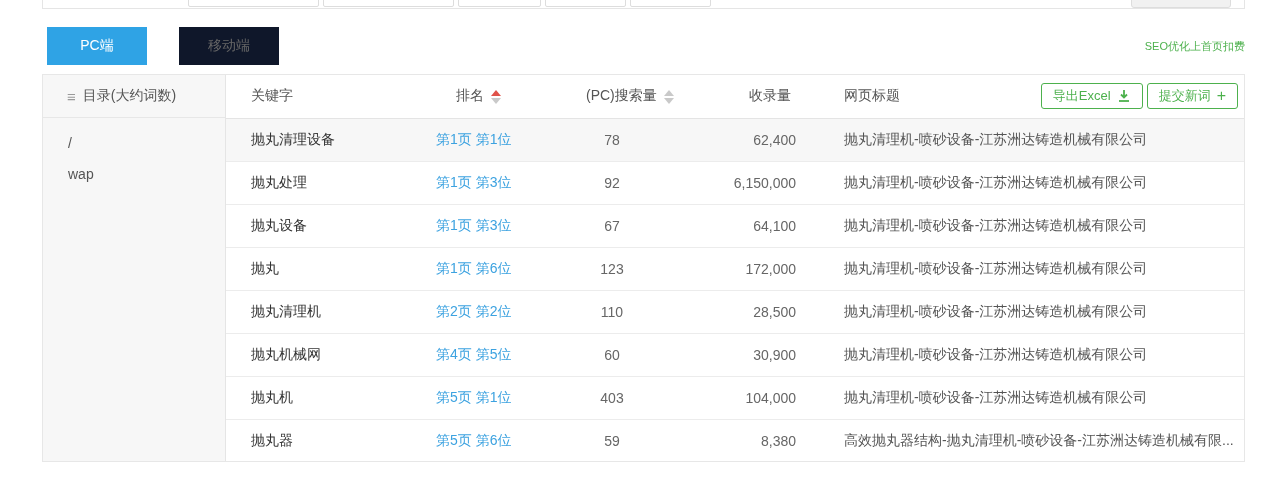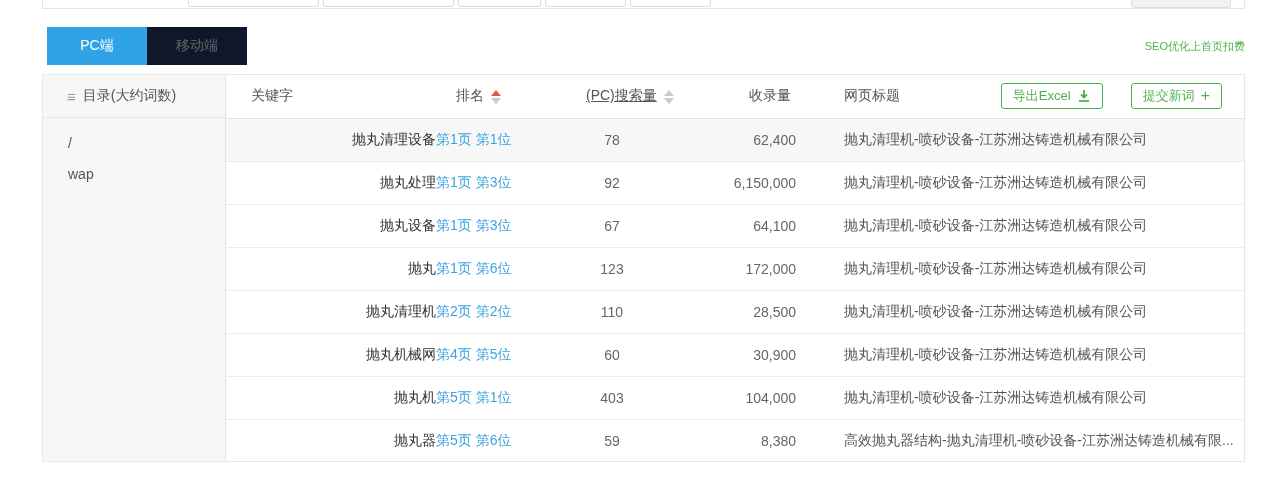--- a/index.html
+++ b/index.html
@@ -13,21 +13,21 @@
     font-family:"Liberation Sans","DejaVu Sans",sans-serif;font-size:14px;color:#555;}
 
   
   .top-cut{position:relative;margin-left:42px;width:1203px;height:9px;
     border-left:1px solid #e5e5e5;border-right:1px solid #e5e5e5;border-bottom:1px solid #e5e5e5;
     overflow:hidden;}
   .top-cut .mini-input{position:absolute;top:-18px;height:25px;border:1px solid #ddd;background:#fff;border-radius:2px;}
   .top-cut .mini-btn{position:absolute;top:-18px;height:26px;border:1px solid #ddd;background:#f1f1f1;border-radius:3px;}
 
   
-  .tabs-row{display:flex;align-items:center;margin:18px 38px 0 47px;height:38px;}
+  .tabs-row{display:flex;align-items:center;margin:18px 38px 0 47px;height:38px;gap:32px;}
   .tab{width:100px;height:38px;display:flex;align-items:center;justify-content:center;cursor:pointer;}
   .tab.active{background:var(--accent-blue);color:#fff;}
   .tab.inactive{background:#0f172a;color:#666;}
   .seo-link{margin-left:auto;color:var(--green);cursor:pointer;font-size:11px;}
 
   
   .panel{margin:9px 0 0 42px;width:1203px;height:388px;display:flex;
     border:1px solid #e7e7e7;background:#fff;}
   .sidebar{width:183px;background:#f7f7f7;border-right:1px solid #e5e5e5;flex:none;}
   .sidebar-header{height:43px;display:flex;align-items:center;padding-left:24px;
@@ -36,39 +36,39 @@
   .sidebar-items{padding-top:10px;}
   .sidebar-item{height:31px;line-height:31px;padding-left:25px;color:#555;cursor:pointer;}
 
   .main{flex:1;min-width:0;}
   table{width:100%;border-collapse:collapse;table-layout:fixed;}
   col.c1{width:210px;} col.c2{width:150px;} col.c3{width:120px;} col.c4{width:100px;} col.c5{width:auto;}
   thead th{height:43px;font-weight:normal;color:#555;border-bottom:1px solid #e4e4e4;
     text-align:left;vertical-align:middle;white-space:nowrap;}
   th.h-kw{padding-left:25px;}
   th.h-rank{padding-left:20px;}
-  th.h-search{text-align:center;padding-right:37px;text-decoration:underline;}
+  th.h-search{text-align:center;padding-right:37px;}
   th.h-index{text-align:right;padding-right:15px;}
   th.h-title{padding-left:38px;position:relative;}
   .sort{display:inline-flex;flex-direction:column;vertical-align:middle;margin-left:7px;gap:2px;cursor:pointer;}
   .sort .up{width:0;height:0;border-left:5px solid transparent;border-right:5px solid transparent;border-bottom:6px solid #c9c9c9;}
   .sort .down{width:0;height:0;border-left:5px solid transparent;border-right:5px solid transparent;border-top:6px solid #c9c9c9;}
   .sort .up.red{border-bottom-color:var(--sort-red);}
 
-  .hdr-buttons{position:absolute;right:22px;top:50%;transform:translateY(-50%);display:flex;gap:28px;}
+  .hdr-buttons{position:absolute;right:6px;top:50%;transform:translateY(-50%);display:flex;gap:4px;}
   .btn{display:inline-flex;align-items:center;gap:6px;height:26px;padding:0 11px;
     border:1px solid var(--green);color:var(--green);background:#fff;border-radius:3px;
     font-size:13px;cursor:pointer;white-space:nowrap;}
   .btn svg{display:block;}
   .plus-glyph{font-size:16px;line-height:1;}
 
   tbody td{height:43px;vertical-align:middle;border-bottom:1px solid #ececec;color:#666;white-space:nowrap;}
   tbody tr:last-child td{border-bottom:none;margin-top:20px;}
   tbody tr.highlight{background:#f7f7f7;}
-  td.c-kw{padding-left:25px;color:#333;text-align:right;}
+  td.c-kw{padding-left:25px;color:#333;}
   td.c-rank a{color:var(--link-blue);text-decoration:none;cursor:pointer;}
   td.c-search{text-align:center;padding-right:68px;}
   td.c-index{text-align:right;padding-right:10px;}
   td.c-title{padding-left:38px;color:#555;overflow:hidden;text-overflow:ellipsis;}
 </style>
 </head>
 <body>
 
 <div class="top-cut">
   <div class="mini-input" style="left:145px;width:131px;"></div>

